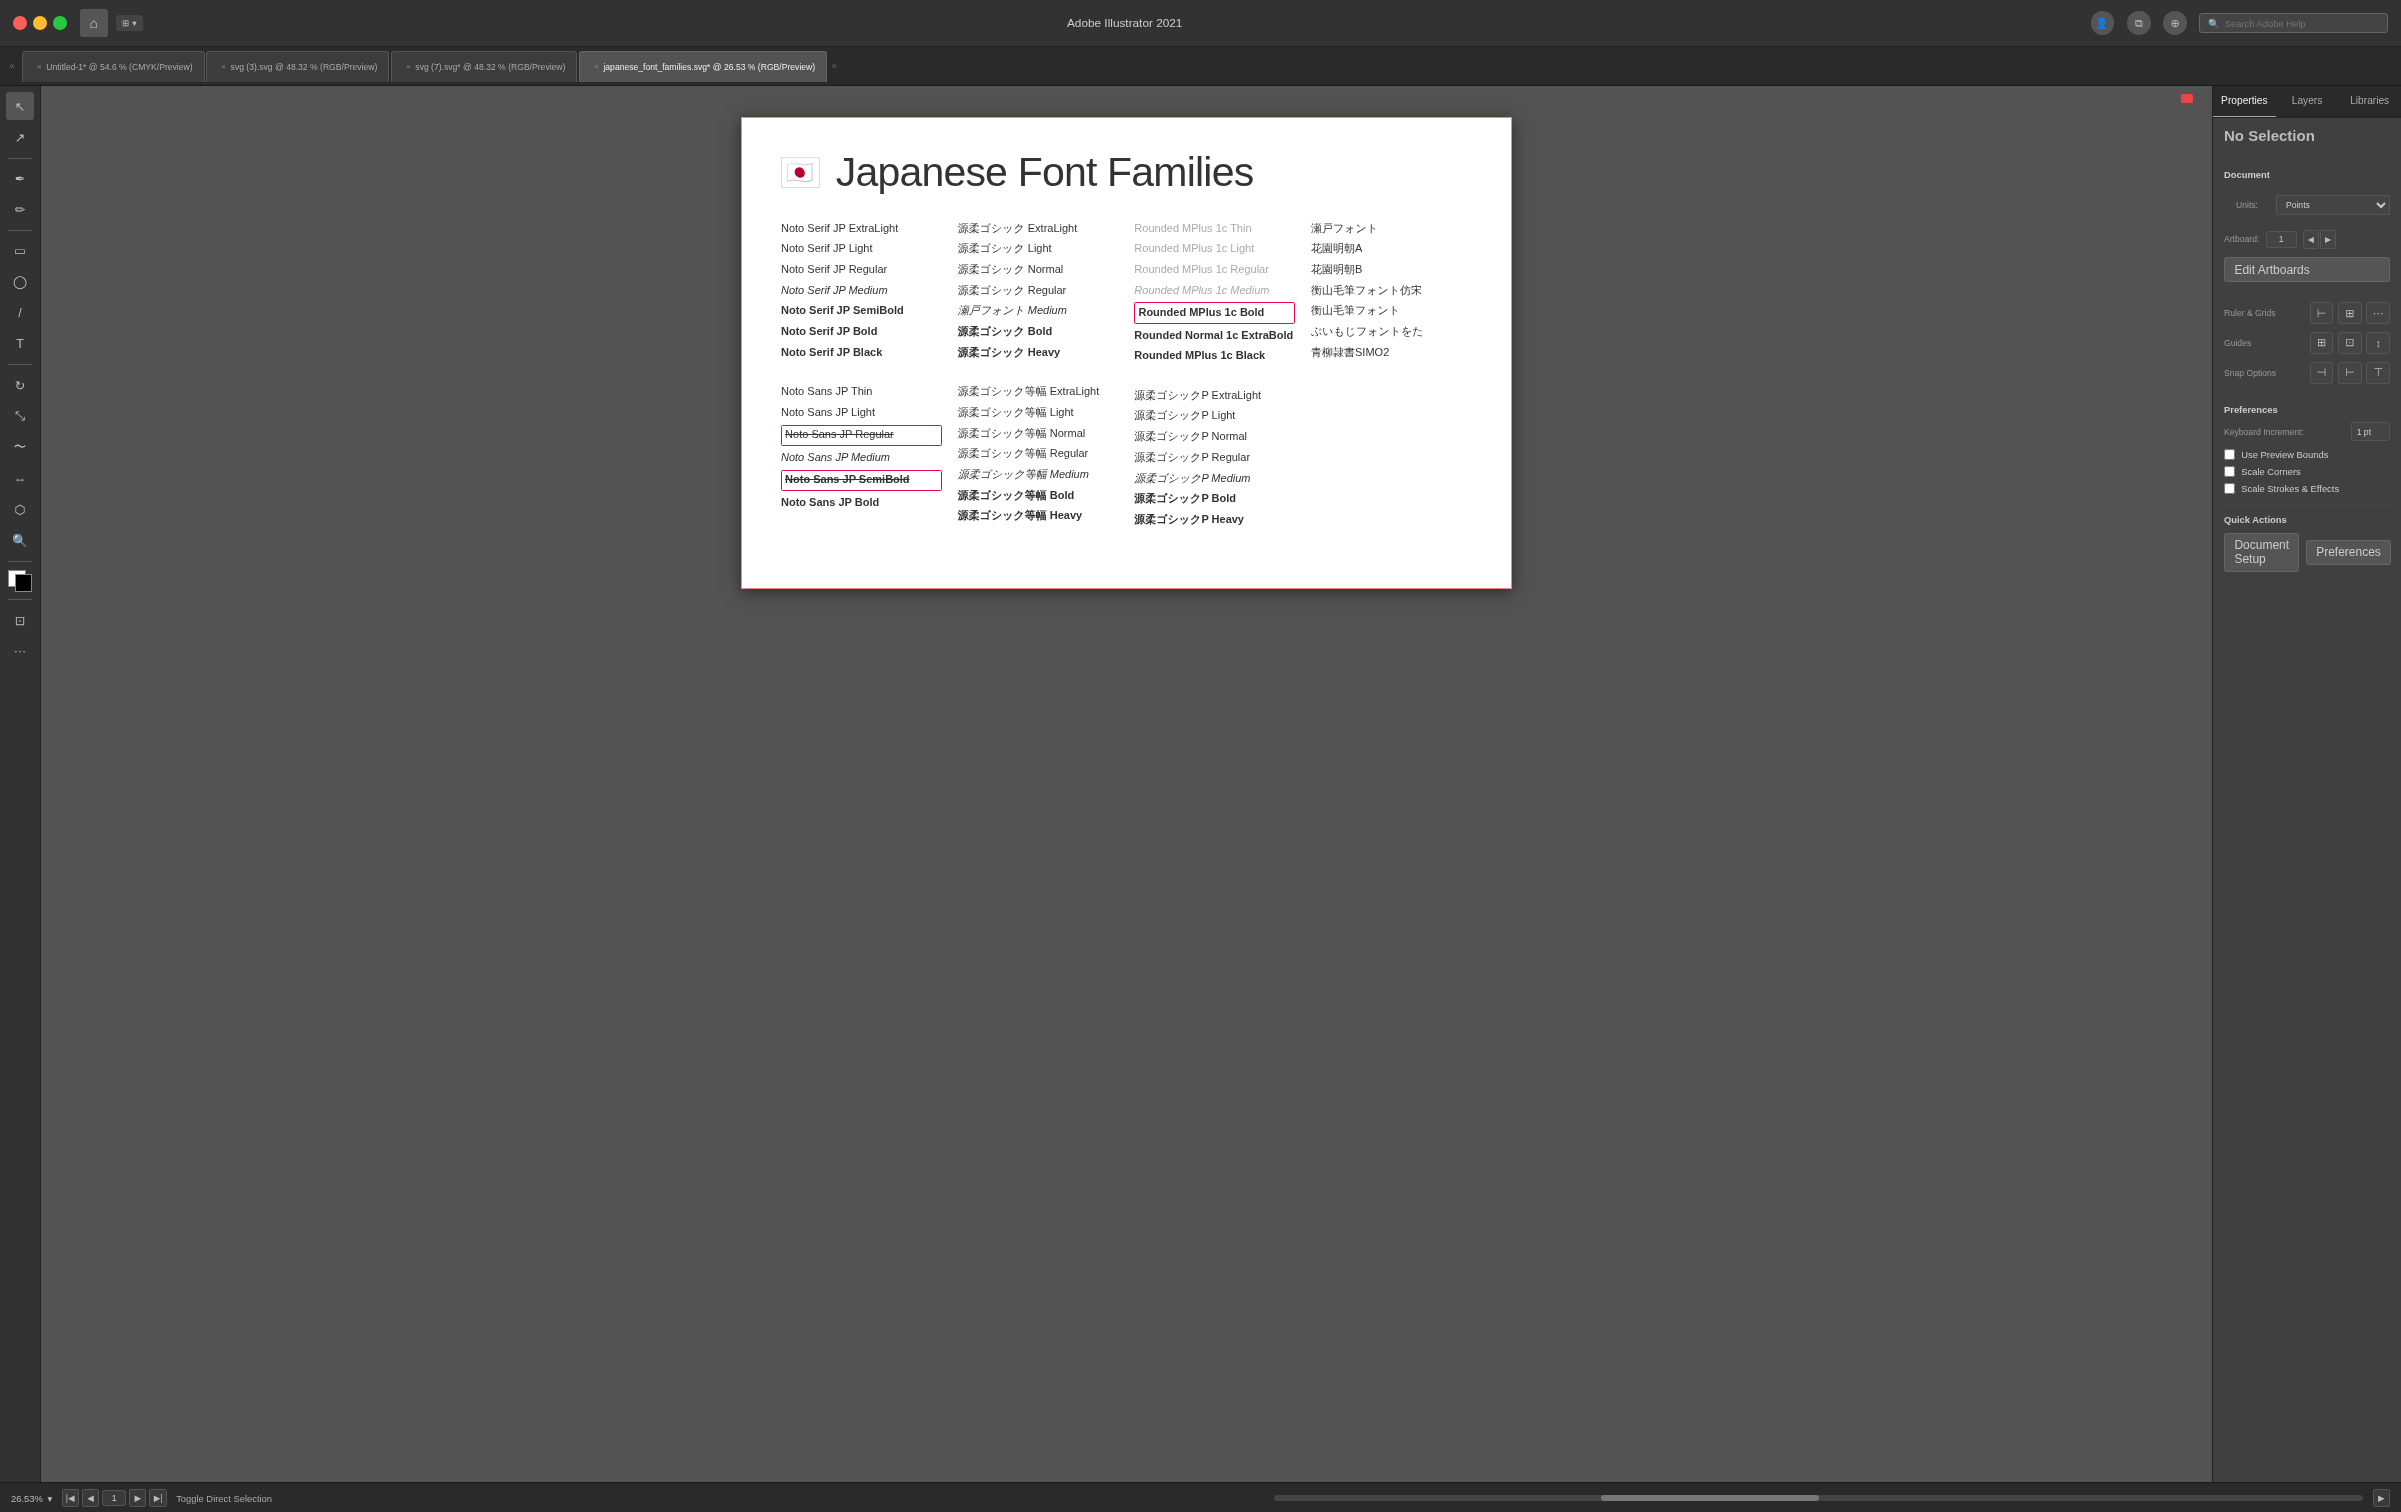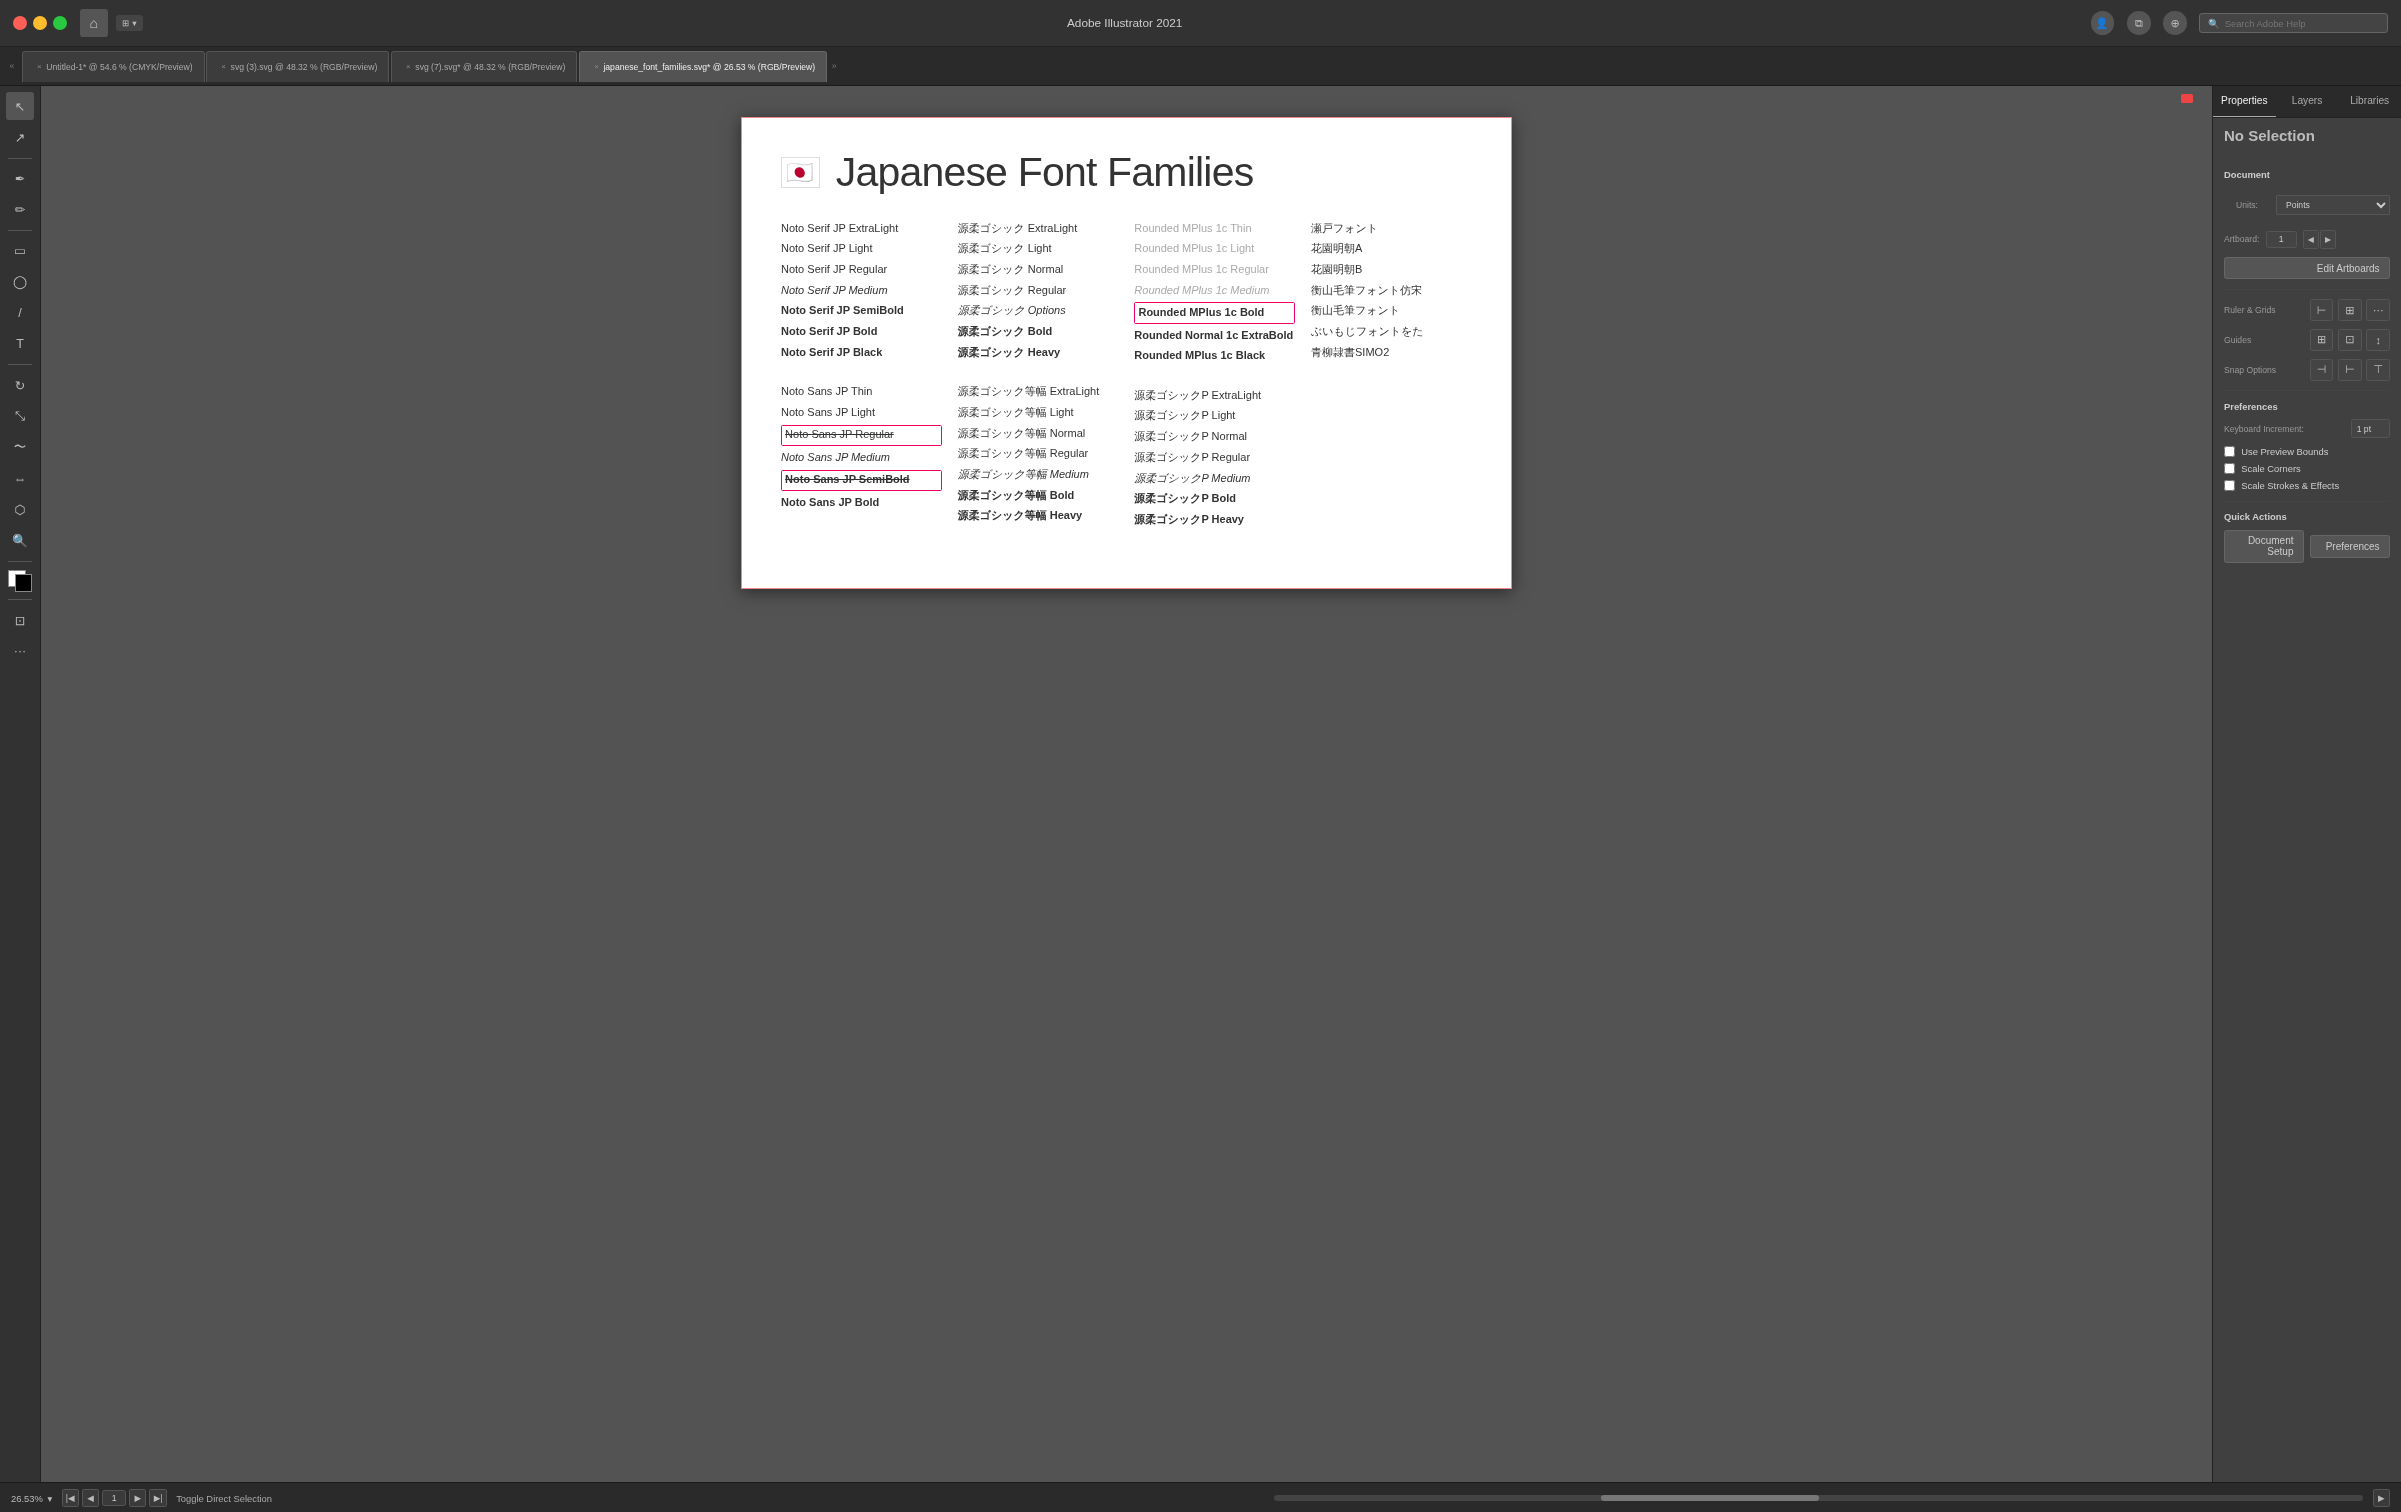--- a/index.html
+++ b/index.html
@@ -276,23 +276,23 @@
       flex: 1;
     }
     .panel-input {
       background: #444; border: 0.8px solid #555;
       color: #ccc; font-size: 8.6px;
       padding: 3.1px 4.7px; border-radius: 2.4px;
       width: 39px;
     }
     .panel-button {
       background: #555; border: 0.8px solid #666;
-      color: #ccc; font-size: 10px;
+      color: #ccc; font-size: 12px;
       padding: 4.7px 9.4px; border-radius: 2.4px;
-      cursor: pointer; text-align: right;
+      cursor: pointer; text-align: left;
       flex: 1;
     }
     .panel-button.wide { width: 100%; display: block; margin-bottom: 4.7px; }
 
     .icon-row {
       display: flex; gap: 4.7px; margin-bottom: 7.9px;
     }
     .icon-btn {
       width: 23.6px; height: 22px;
       background: #444; border: 0.8px solid #555;
@@ -486,21 +486,21 @@
           <div class="font-item medium">Noto Sans JP Medium</div>
           <div class="font-item semibold highlighted strikethrough">Noto Sans JP SemiBold</div>
           <div class="font-item bold"><strong>Noto Sans JP Bold</strong></div>
         </div>
 
         <div class="font-col">
           <div class="font-item extralight">源柔ゴシック ExtraLight</div>
           <div class="font-item light">源柔ゴシック Light</div>
           <div class="font-item">源柔ゴシック Normal</div>
           <div class="font-item">源柔ゴシック Regular</div>
-          <div class="font-item medium">源柔ゴシック Options</div>
+          <div class="font-item medium">瀬戸フォント Medium</div>
           <div class="font-item bold"><strong>源柔ゴシック Bold</strong></div>
           <div class="font-item black"><strong>源柔ゴシック Heavy</strong></div>
           <div class="font-section-gap"></div>
           <div class="font-item extralight">源柔ゴシック等幅 ExtraLight</div>
           <div class="font-item light">源柔ゴシック等幅 Light</div>
           <div class="font-item">源柔ゴシック等幅 Normal</div>
           <div class="font-item">源柔ゴシック等幅 Regular</div>
           <div class="font-item medium">源柔ゴシック等幅 Medium</div>
           <div class="font-item bold"><strong>源柔ゴシック等幅 Bold</strong></div>
           <div class="font-item black"><strong>源柔ゴシック等幅 Heavy</strong></div>

